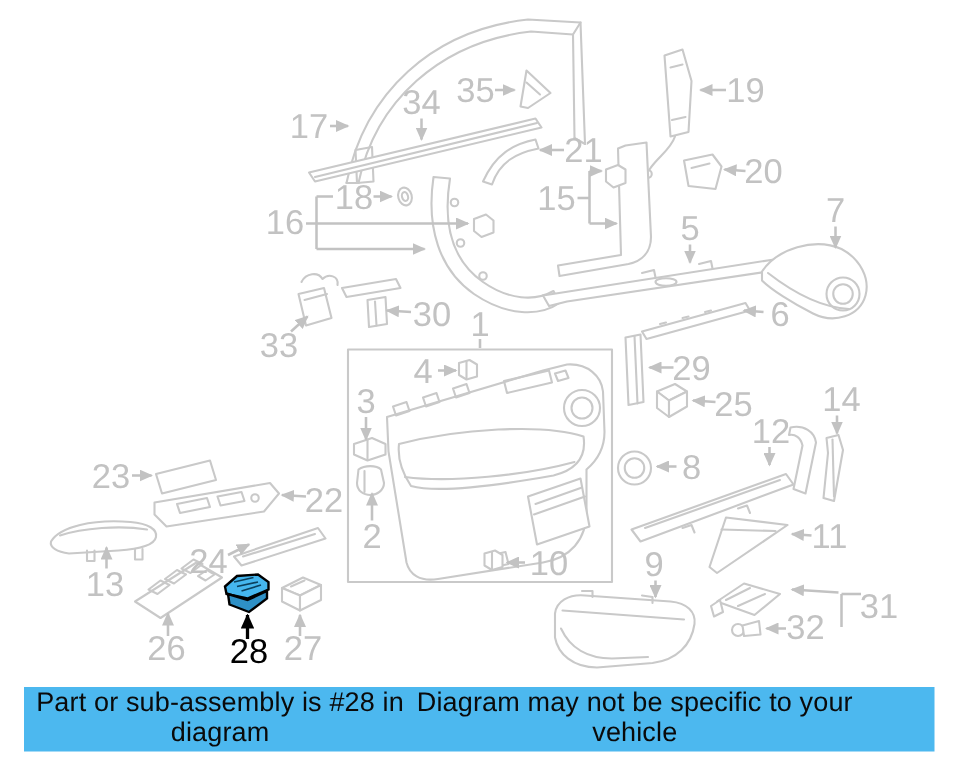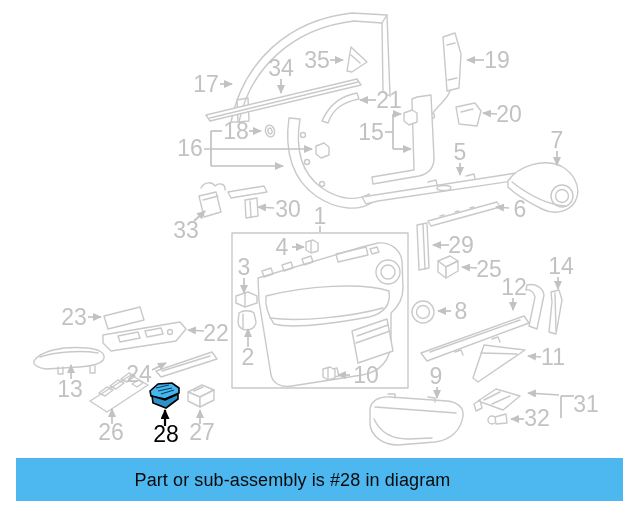--- a/index.html
+++ b/index.html
@@ -12,21 +12,21 @@
       stroke-linejoin:round; stroke-linecap:round;}
   #parts .wfill{fill:#ffffff;}
   
   #part-28-highlight path{stroke:#000000;stroke-width:1.6;}
   #part-28-highlight .ridge{stroke:#0b3f5c;stroke-width:1.1;}
   
   .co-text{font-family:"Liberation Sans",sans-serif;font-size:23px;}
   
   #banner{position:absolute;left:16px;top:458px;width:607px;height:43px;
           background:var(--banner,#4cb8ef);color:#0a0a0a;
-          display:flex;flex-direction:column;justify-content:center;
+          display:flex;flex-direction:row;justify-content:center;
           text-align:center;padding-right:54px;box-sizing:border-box;
           font-size:18px;line-height:20px;letter-spacing:.1px;}
 </style>
 </head>
 <body>
 
 <div id="stage">
 
   <svg id="diagram-svg" width="640" height="512" viewBox="0 0 640 512">
     <defs>
@@ -392,15 +392,16 @@
         </g>
         <g>
           <line x1="330" y1="60" x2="343" y2="60" stroke="#c2c2c2" stroke-width="1.7" marker-end="url(#ah-gray)"></line>
           <text x="317" y="68" text-anchor="middle" fill="#c2c2c2" class="co-text">35</text>
         </g>
       </g>
   </svg>
 
   <div id="banner">
     <div>Part or sub-assembly is #28 in diagram</div>
+    <div>Diagram may not be specific to your vehicle</div>
   </div>
 
 </div>
 
 </body></html>

